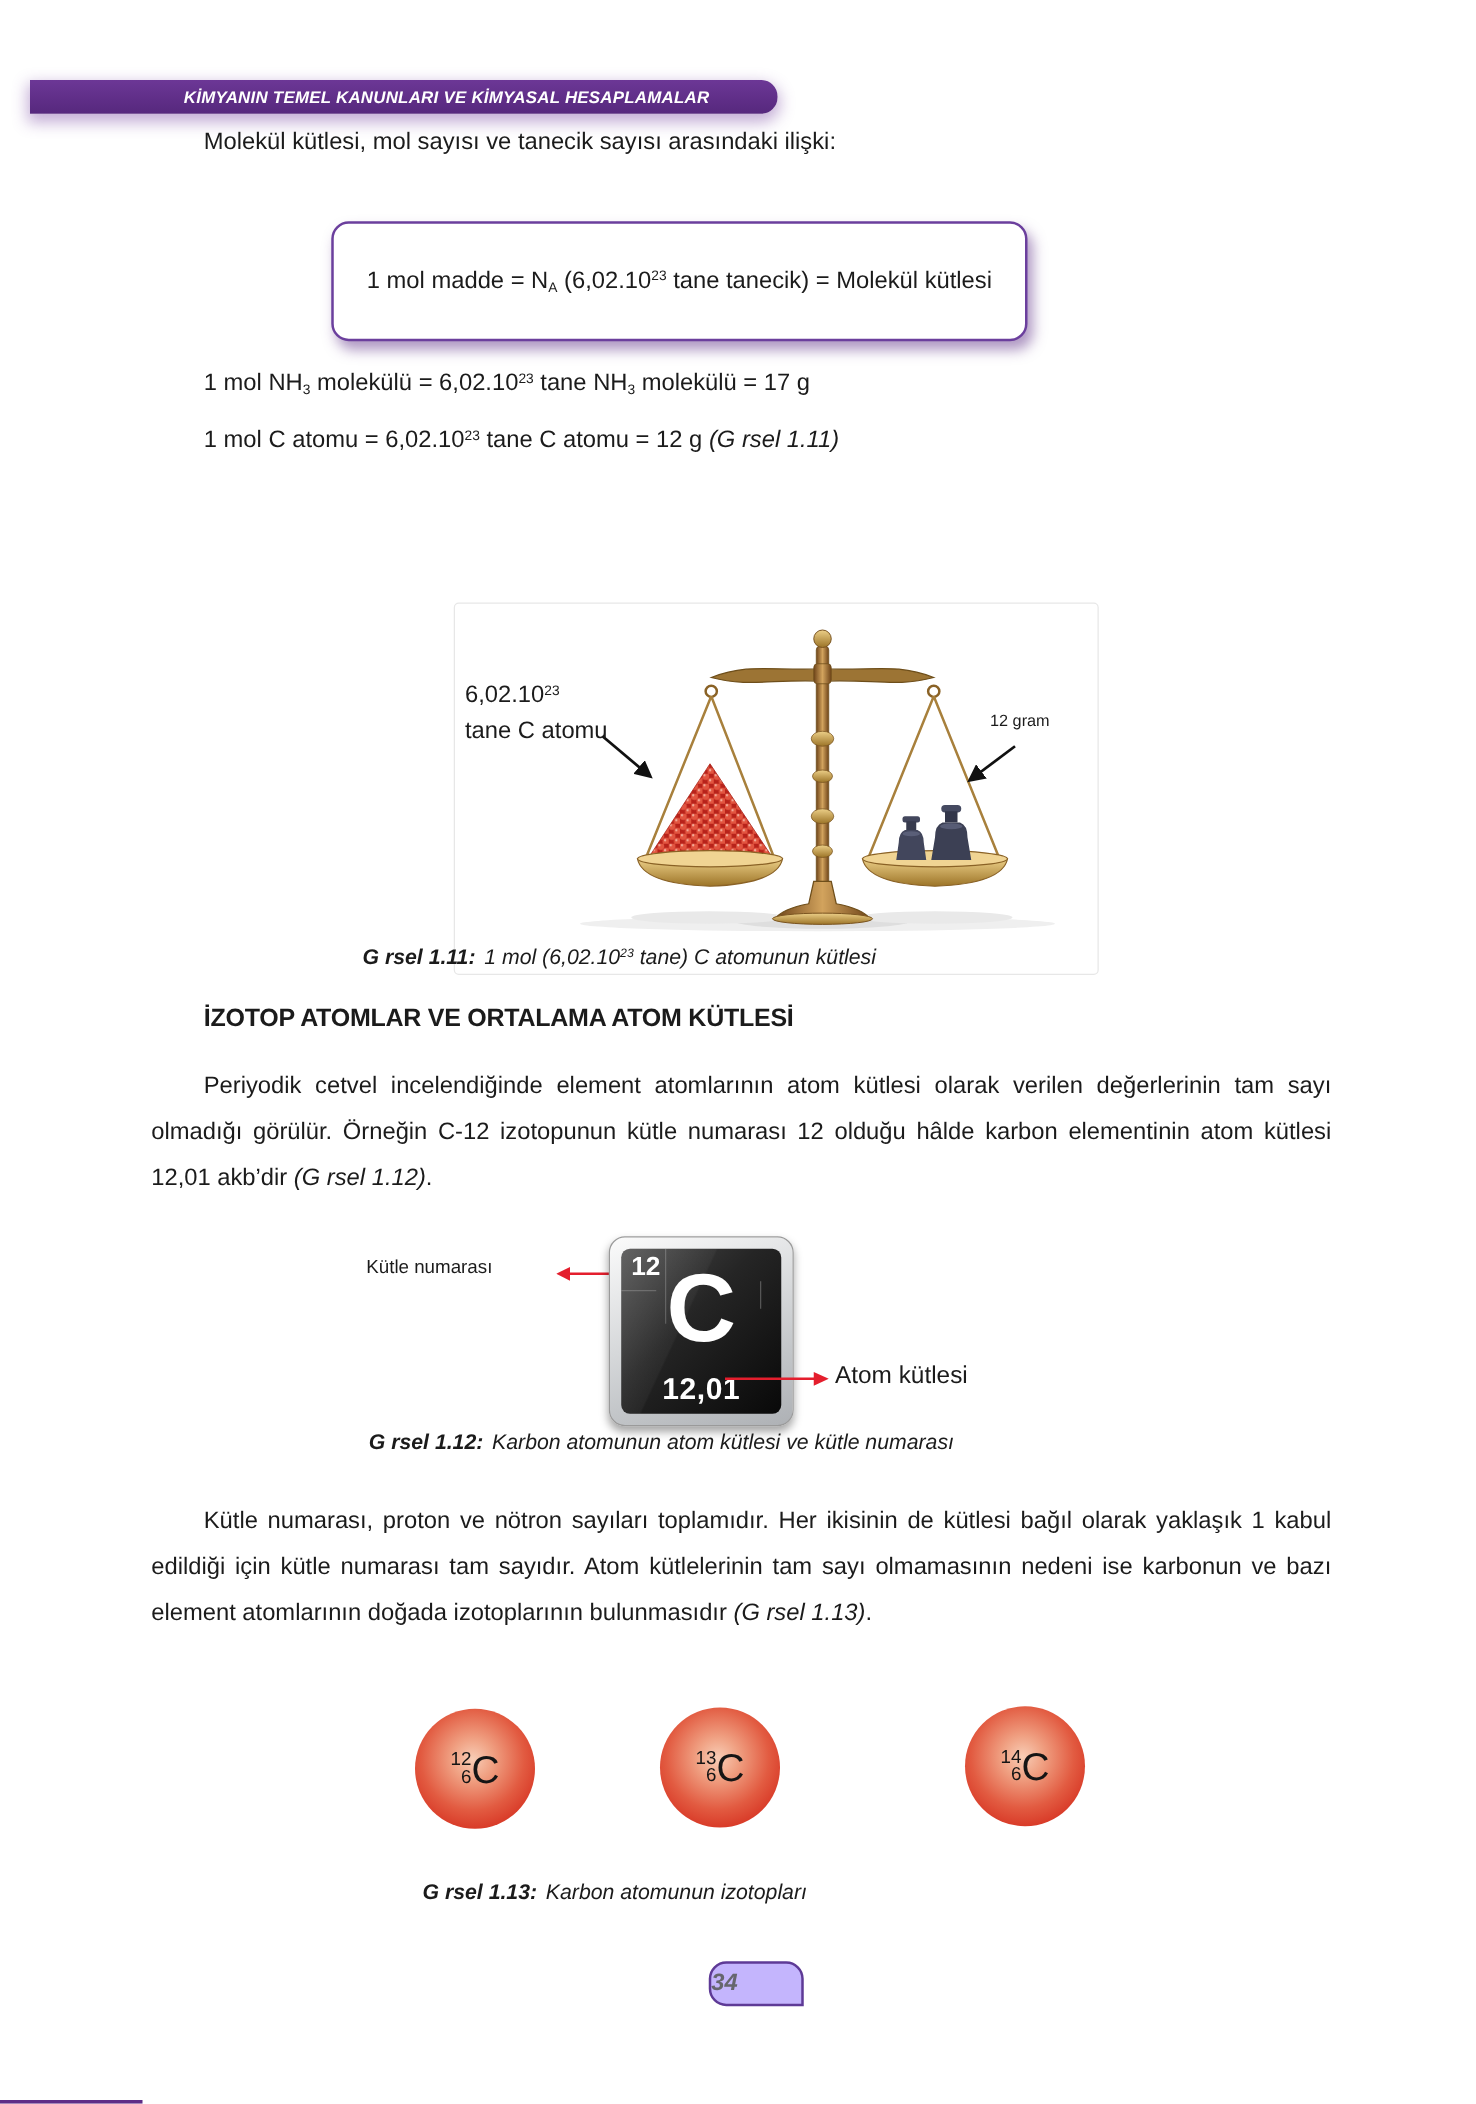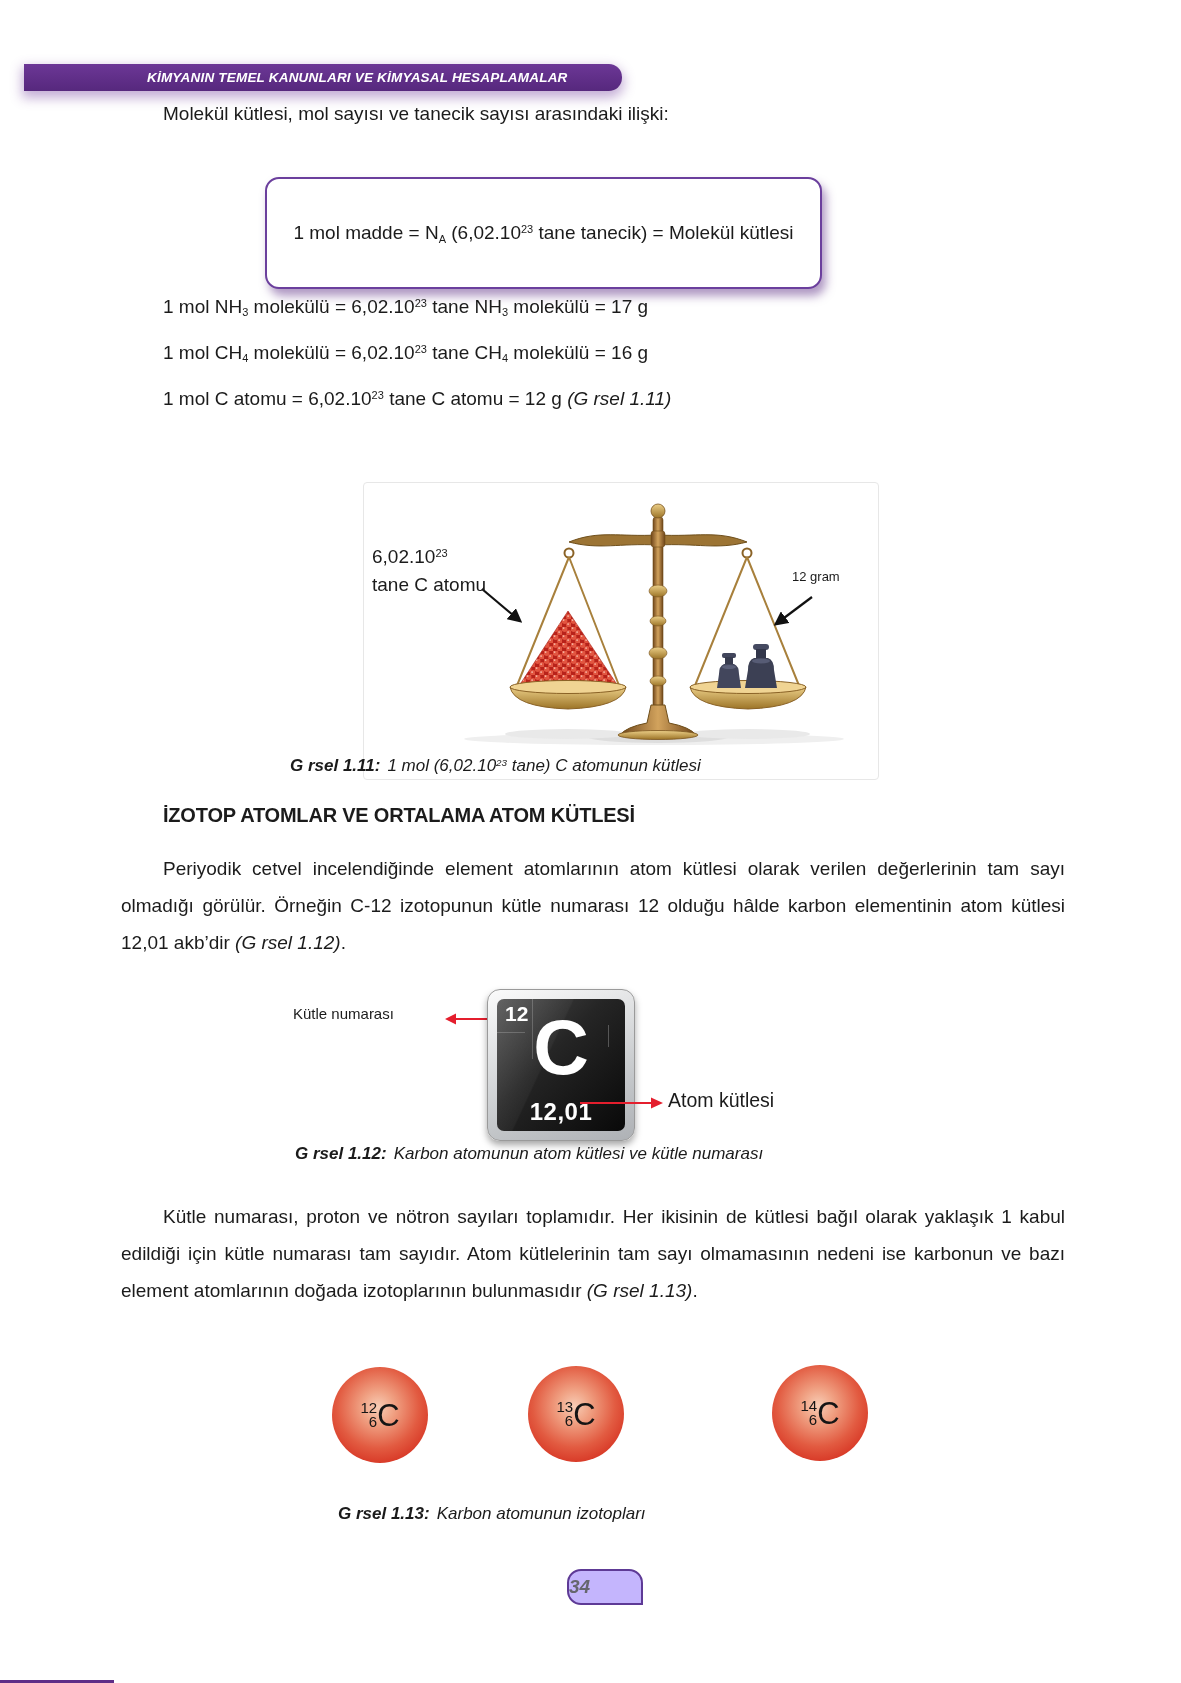--- a/index.html
+++ b/index.html
@@ -28,21 +28,21 @@
   }
 
   
   .seg-sub { font-size: .58em; vertical-align: -.34em; }
   .seg-sup { font-size: .58em; vertical-align: .52em; }
   .seg-italic { font-style: italic; }
 
   .intro-line { position: absolute; left: 163px; top: 103px; font-size: 19px; }
 
   .formula-box {
-    position: absolute; left: 265px; top: 177px; width: 557px; height: 112px;
+    position: absolute; left: 265px; top: 177px; width: 557px; height: 96px;
     border: 2.5px solid #6b3f9d; border-radius: 14px; background: #fff;
     box-shadow: 4px 7px 10px rgba(95,50,135,.5);
     display: flex; align-items: center; justify-content: center;
     font-size: 19px; white-space: nowrap;
   }
 
   .equations { position: absolute; left: 163px; top: 285px; font-size: 19px; }
   .equation-line { line-height: 36.6px; white-space: nowrap; }
 
   
@@ -128,21 +128,20 @@
 </div>
 
 <div class="intro-line">Molekül kütlesi, mol sayısı ve tanecik sayısı arasındaki ilişki:</div>
 
 <div class="formula-box">
   <span><span>1 mol madde = N</span><span class="seg-sub">A</span><span> (6,02.10</span><span class="seg-sup">23</span><span> tane tanecik) = Molekül kütlesi</span></span>
 </div>
 
 <div class="equations">
   <div class="equation-line"><span>1 mol NH</span><span class="seg-sub">3</span><span> molekülü = 6,02.10</span><span class="seg-sup">23</span><span> tane NH</span><span class="seg-sub">3</span><span> molekülü = 17 g</span></div>
-  <div class="equation-line"><span>1 mol CH</span><span class="seg-sub">4</span><span> molekülü = 6,02.10</span><span class="seg-sup">23</span><span> tane CH</span><span class="seg-sub">4</span><span> molekülü = 16 g</span></div>
   <div class="equation-line"><span>1 mol C atomu = 6,02.10</span><span class="seg-sup">23</span><span> tane C atomu = 12 g </span><span class="seg-italic">(G rsel 1.11)</span></div>
 </div>
 
 <div class="fig11">
   <svg viewBox="0 0 514 268" width="514" height="268">
     <defs>
       <linearGradient id="brass" x1="0" y1="0" x2="1" y2="0">
         <stop offset="0" stop-color="#6e4419"></stop>
           <stop offset=".5" stop-color="#d2a35d"></stop>
           <stop offset="1" stop-color="#6e4419"></stop>

